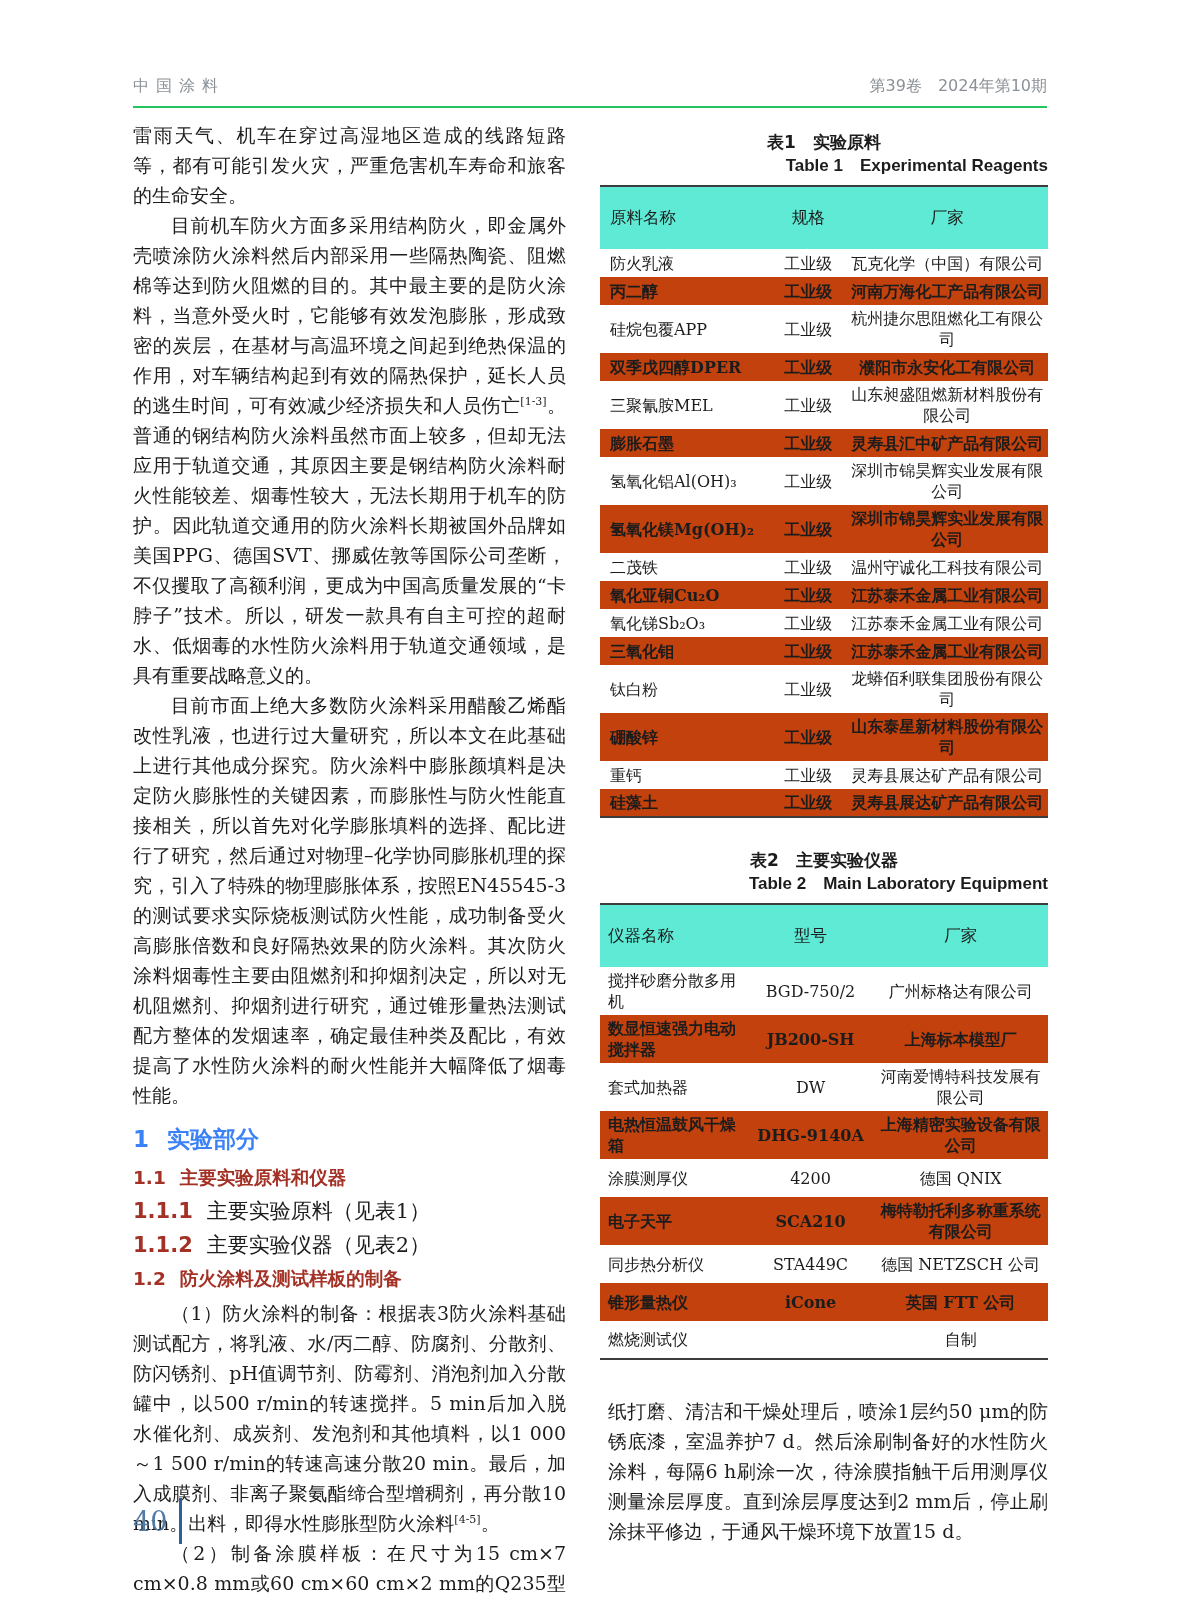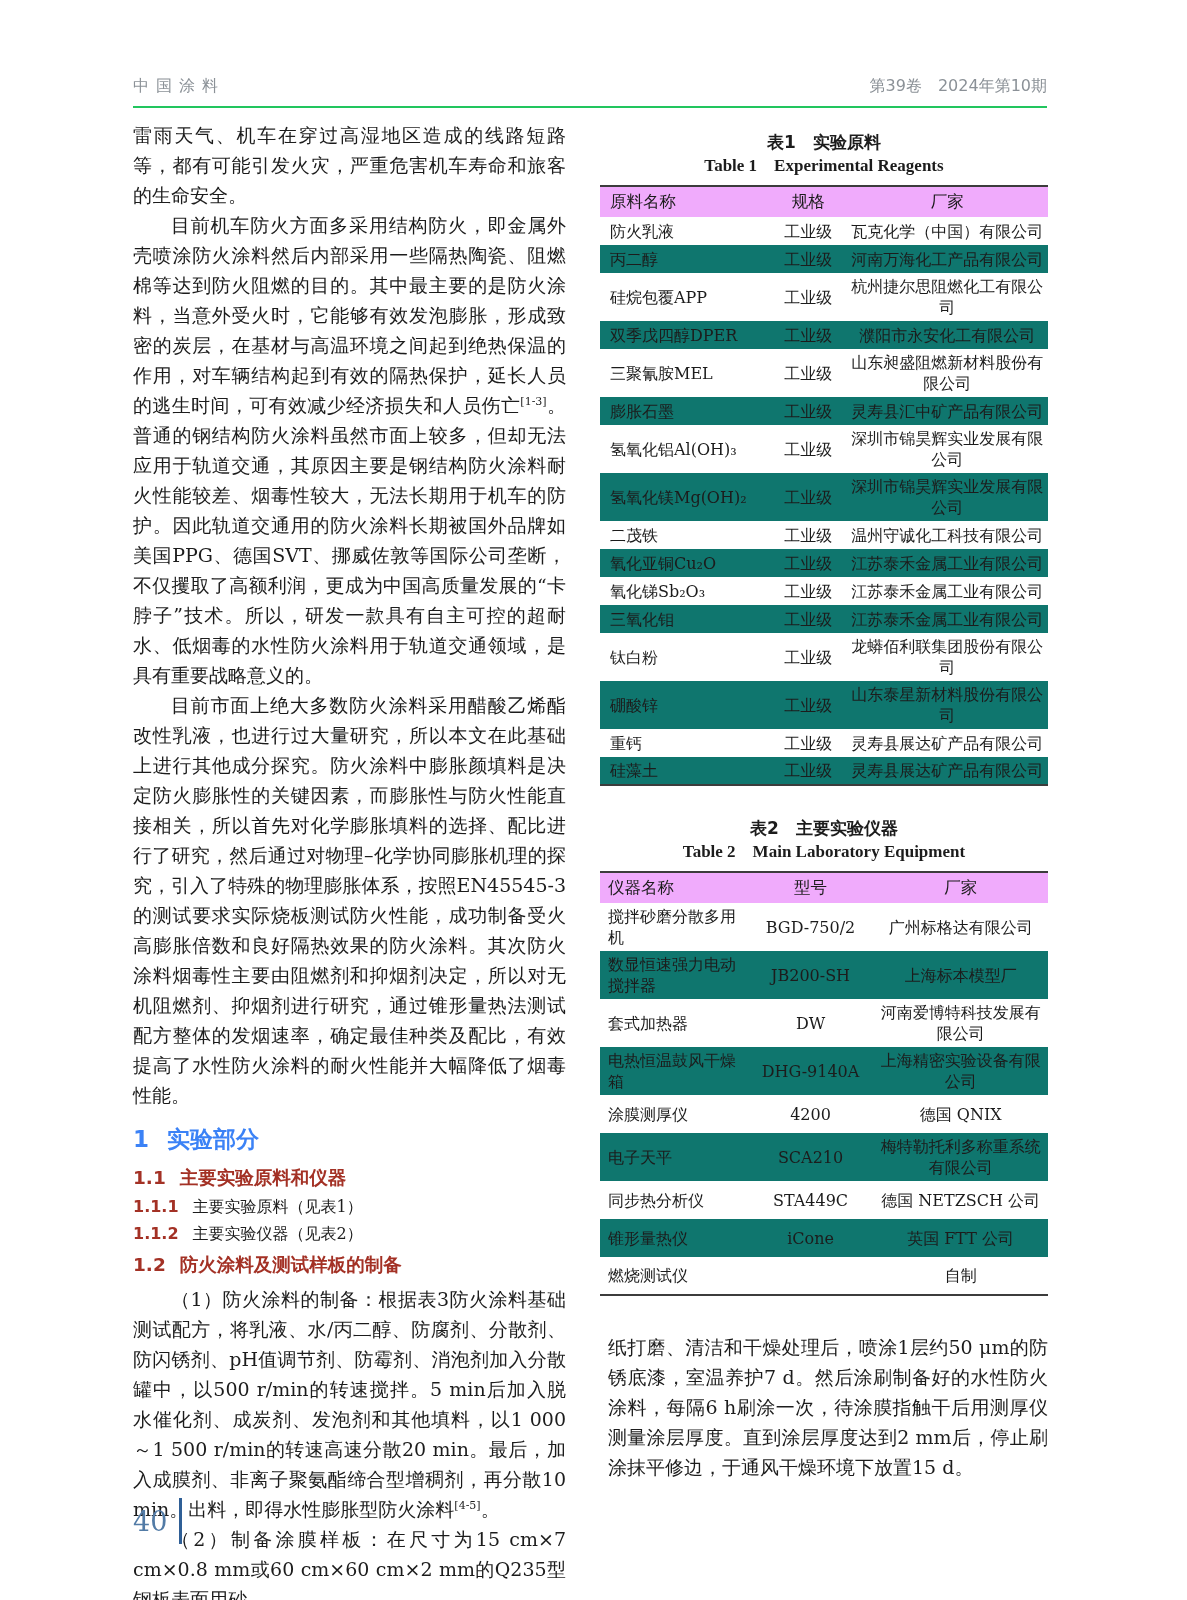--- a/index.html
+++ b/index.html
@@ -45,52 +45,52 @@
     margin: 14px 0 10px 0;
   }
   .h1 .h-num { margin-right: 18px; }
   .h2 {
     font-family: "DejaVu Sans", sans-serif;
     color: #a33125; font-weight: bold; font-size: 18.5px;
     margin: 7px 0 7px 0;
   }
   .h2 .h-num { margin-right: 14px; }
   .h3 {
-    font-size: 16px; margin: 6px 0 6px 0;
+    font-size: 21px; margin: 6px 0 6px 0;
   }
   .h3 .h-num {
     font-family: "DejaVu Sans", sans-serif;
     color: #a33125; font-weight: bold; margin-right: 14px;
   }
   .h3 .h-txt { color: #1c1c1c; }
   
   .tbl-caption { text-align: center; font-weight: bold; font-size: 17px; line-height: 24px; }
   .tbl-caption .cap-cn { font-family: "DejaVu Sans", sans-serif; }
-  .tbl-caption .cap-en { font-family: Liberation Serif, serif; }
+  .tbl-caption .cap-en { font-family: Liberation Sans, sans-serif; text-align: right; }
   table.datatable {
     width: 100%;
     border-collapse: collapse;
     margin-top: 7px;
     font-size: 16px;
     border-top: 2px solid #3c3c3c;
     border-bottom: 2px solid #3c3c3c;
   }
   table.datatable th {
-    background: #f0abfc;
+    background: #5eead4;
     font-weight: normal;
     font-size: 16.5px;
-    padding: 4px 2px;
+    padding: 20px 2px;
     height: 30px;
   }
   table.datatable td {
     padding: 3px 3px;
     line-height: 21px;
     vertical-align: middle;
   }
-  table.datatable tr.alt { background: #0f766e; }
+  table.datatable tr.alt { background: #c2410c; font-weight: bold; }
   .t1 .c-name { width: 38%; text-align: left; padding-left: 10px; }
   .t1 .c-spec { width: 17%; text-align: center; }
   .t1 .c-mfr  { width: 45%; text-align: center; }
   .t1 td { height: 28px; }
   .t2 .c-name { width: 33%; text-align: left; padding-left: 8px; }
   .t2 .c-spec { width: 28%; text-align: center; }
   .t2 .c-mfr  { width: 39%; text-align: center; }
   .t2 td { height: 38px; }
   .tbl2-block { margin-top: 30px; }
   .right-cont { margin-top: 36px; margin-left: 8px; }

